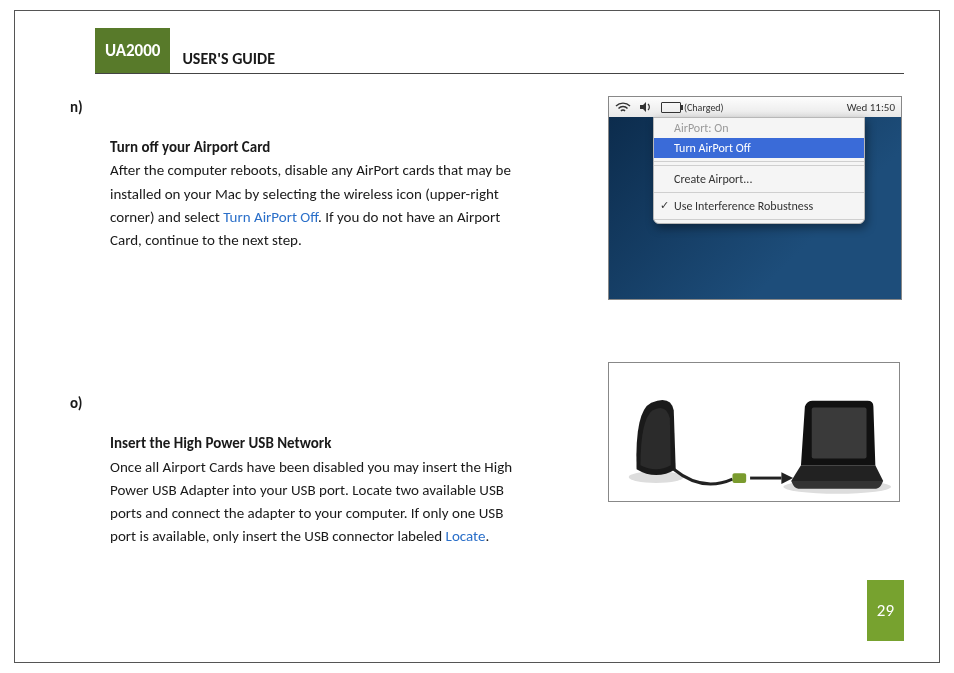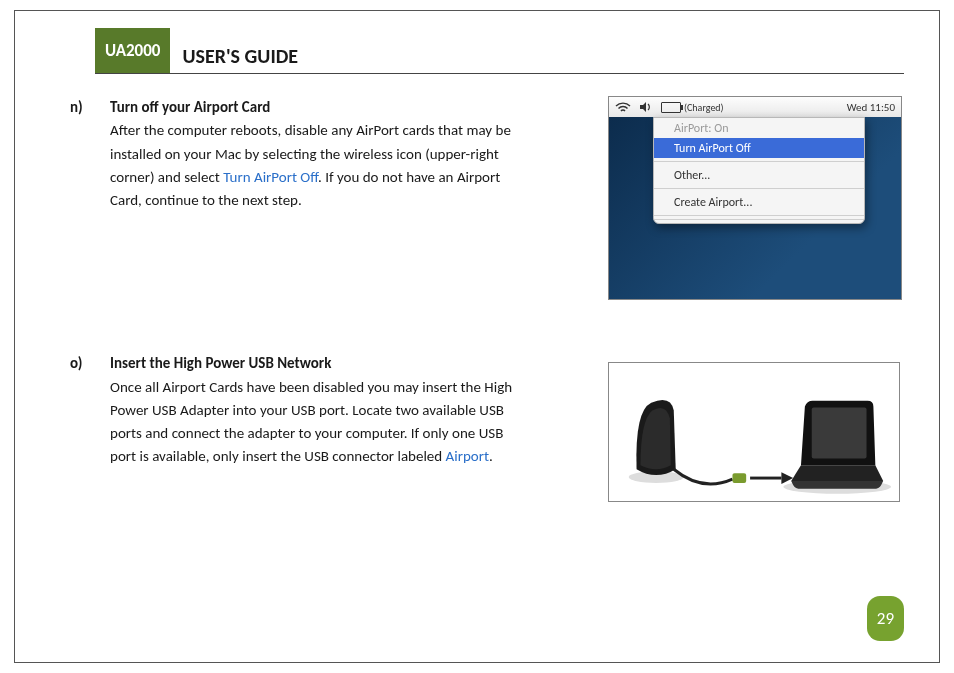--- a/index.html
+++ b/index.html
@@ -32,21 +32,21 @@
   }
   .prod-badge {
     background: #587a2a;
     color: #fff;
     font-weight: 700;
     padding: 12px 10px;
     font-size: 17px;
   }
   .guide-title {
     font-weight: 700;
-    font-size: 20px;
+    font-size: 16px;
     padding: 5px 12px;
   }
   .header-rule {
     border: none;
     border-top: 1px solid #444;
     margin: 0 0 22px 25px;
   }
   .body-cols {
     display: flex;
     gap: 30px;
@@ -64,20 +64,21 @@
     width: 22px;
     font-weight: 700;
     text-align: left;
     flex-shrink: 0;
   }
   .step-title {
     font-weight: 700;
   }
   .step-body {
     max-width: 420px;
+    margin-top: 40px;
   }
   .link {
     color: #2a6fc9;
   }
   .right-col {
     width: 300px;
     flex-shrink: 0;
   }
   .figure-box {
     border: 1px solid #888;
@@ -146,22 +147,21 @@
     box-sizing: border-box;
     margin-top: 62px;
   }
   .fig2 svg { width: 100%; height: 100%; }
   .page-num {
     position: absolute;
     right: 50px; bottom: 32px;
     background: #77a22f;
     color: #fff;
     font-size: 17px;
-    padding: 12px 10px;
-    border-radius: 13px;
+    padding: 20px 10px;
   }
 </style>
 </head>
 <body>
 
 <div class="page">
   <div class="doc-border"></div>
 
   <div class="header-bar">
     <span class="prod-badge">UA2000</span>
@@ -179,21 +179,21 @@
           <span>After the computer reboots, disable any AirPort cards that may be installed on your Mac by selecting the wireless icon (upper-right corner) and select </span><span class="link">Turn AirPort Off</span><span>. If you do not have an Airport Card, continue to the next step.</span>
         </div>
       </div>
 
       <div style="height:140px"></div>
 
       <div class="step">
         <div class="step-letter">o)</div>
         <div class="step-body">
           <span class="step-title">Insert the High Power USB Network</span><br>
-          <span>Once all Airport Cards have been disabled you may insert the High Power USB Adapter into your USB port. Locate two available USB ports and connect the adapter to your computer. If only one USB port is available, only insert the USB connector labeled </span><span class="link">Airport</span><span>.</span>
+          <span>Once all Airport Cards have been disabled you may insert the High Power USB Adapter into your USB port. Locate two available USB ports and connect the adapter to your computer. If only one USB port is available, only insert the USB connector labeled </span><span class="link">Locate</span><span>.</span>
         </div>
       </div>
 
     </div>
 
     <div class="right-col">
 
       <div class="figure-box fig1">
         <div class="mac-bg"></div>
         <div class="menubar">
@@ -214,24 +214,24 @@
             <span class="batt-icon"></span>
             <span>(Charged)</span>
           </span>
           <span class="spacer"></span>
           <span>Wed 11:50</span>
         </div>
         <div class="dropdown">
           <div class="item disabled">AirPort: On</div>
           <div class="item sel">Turn AirPort Off</div>
           <div class="sep"></div>
-          <div class="item">Other...</div>
           <div class="sep"></div>
           <div class="item">Create Airport...</div>
           <div class="sep"></div>
+          <div class="item check">Use Interference Robustness</div>
           <div class="sep"></div>
         </div>
       </div>
 
       <div class="figure-box fig2">
         <svg viewBox="0 0 280 130">
 
           <ellipse cx="40" cy="108" rx="28" ry="6" fill="#ddd"></ellipse>
           <path d="M20 100 Q18 40 35 32 Q55 24 58 40 L60 100 Q40 112 20 100 Z" fill="#1a1a1a"></path>
           <path d="M24 96 Q24 50 36 40 Q50 32 54 48 L55 96 Q40 104 24 96 Z" fill="#2b2b2b"></path>

